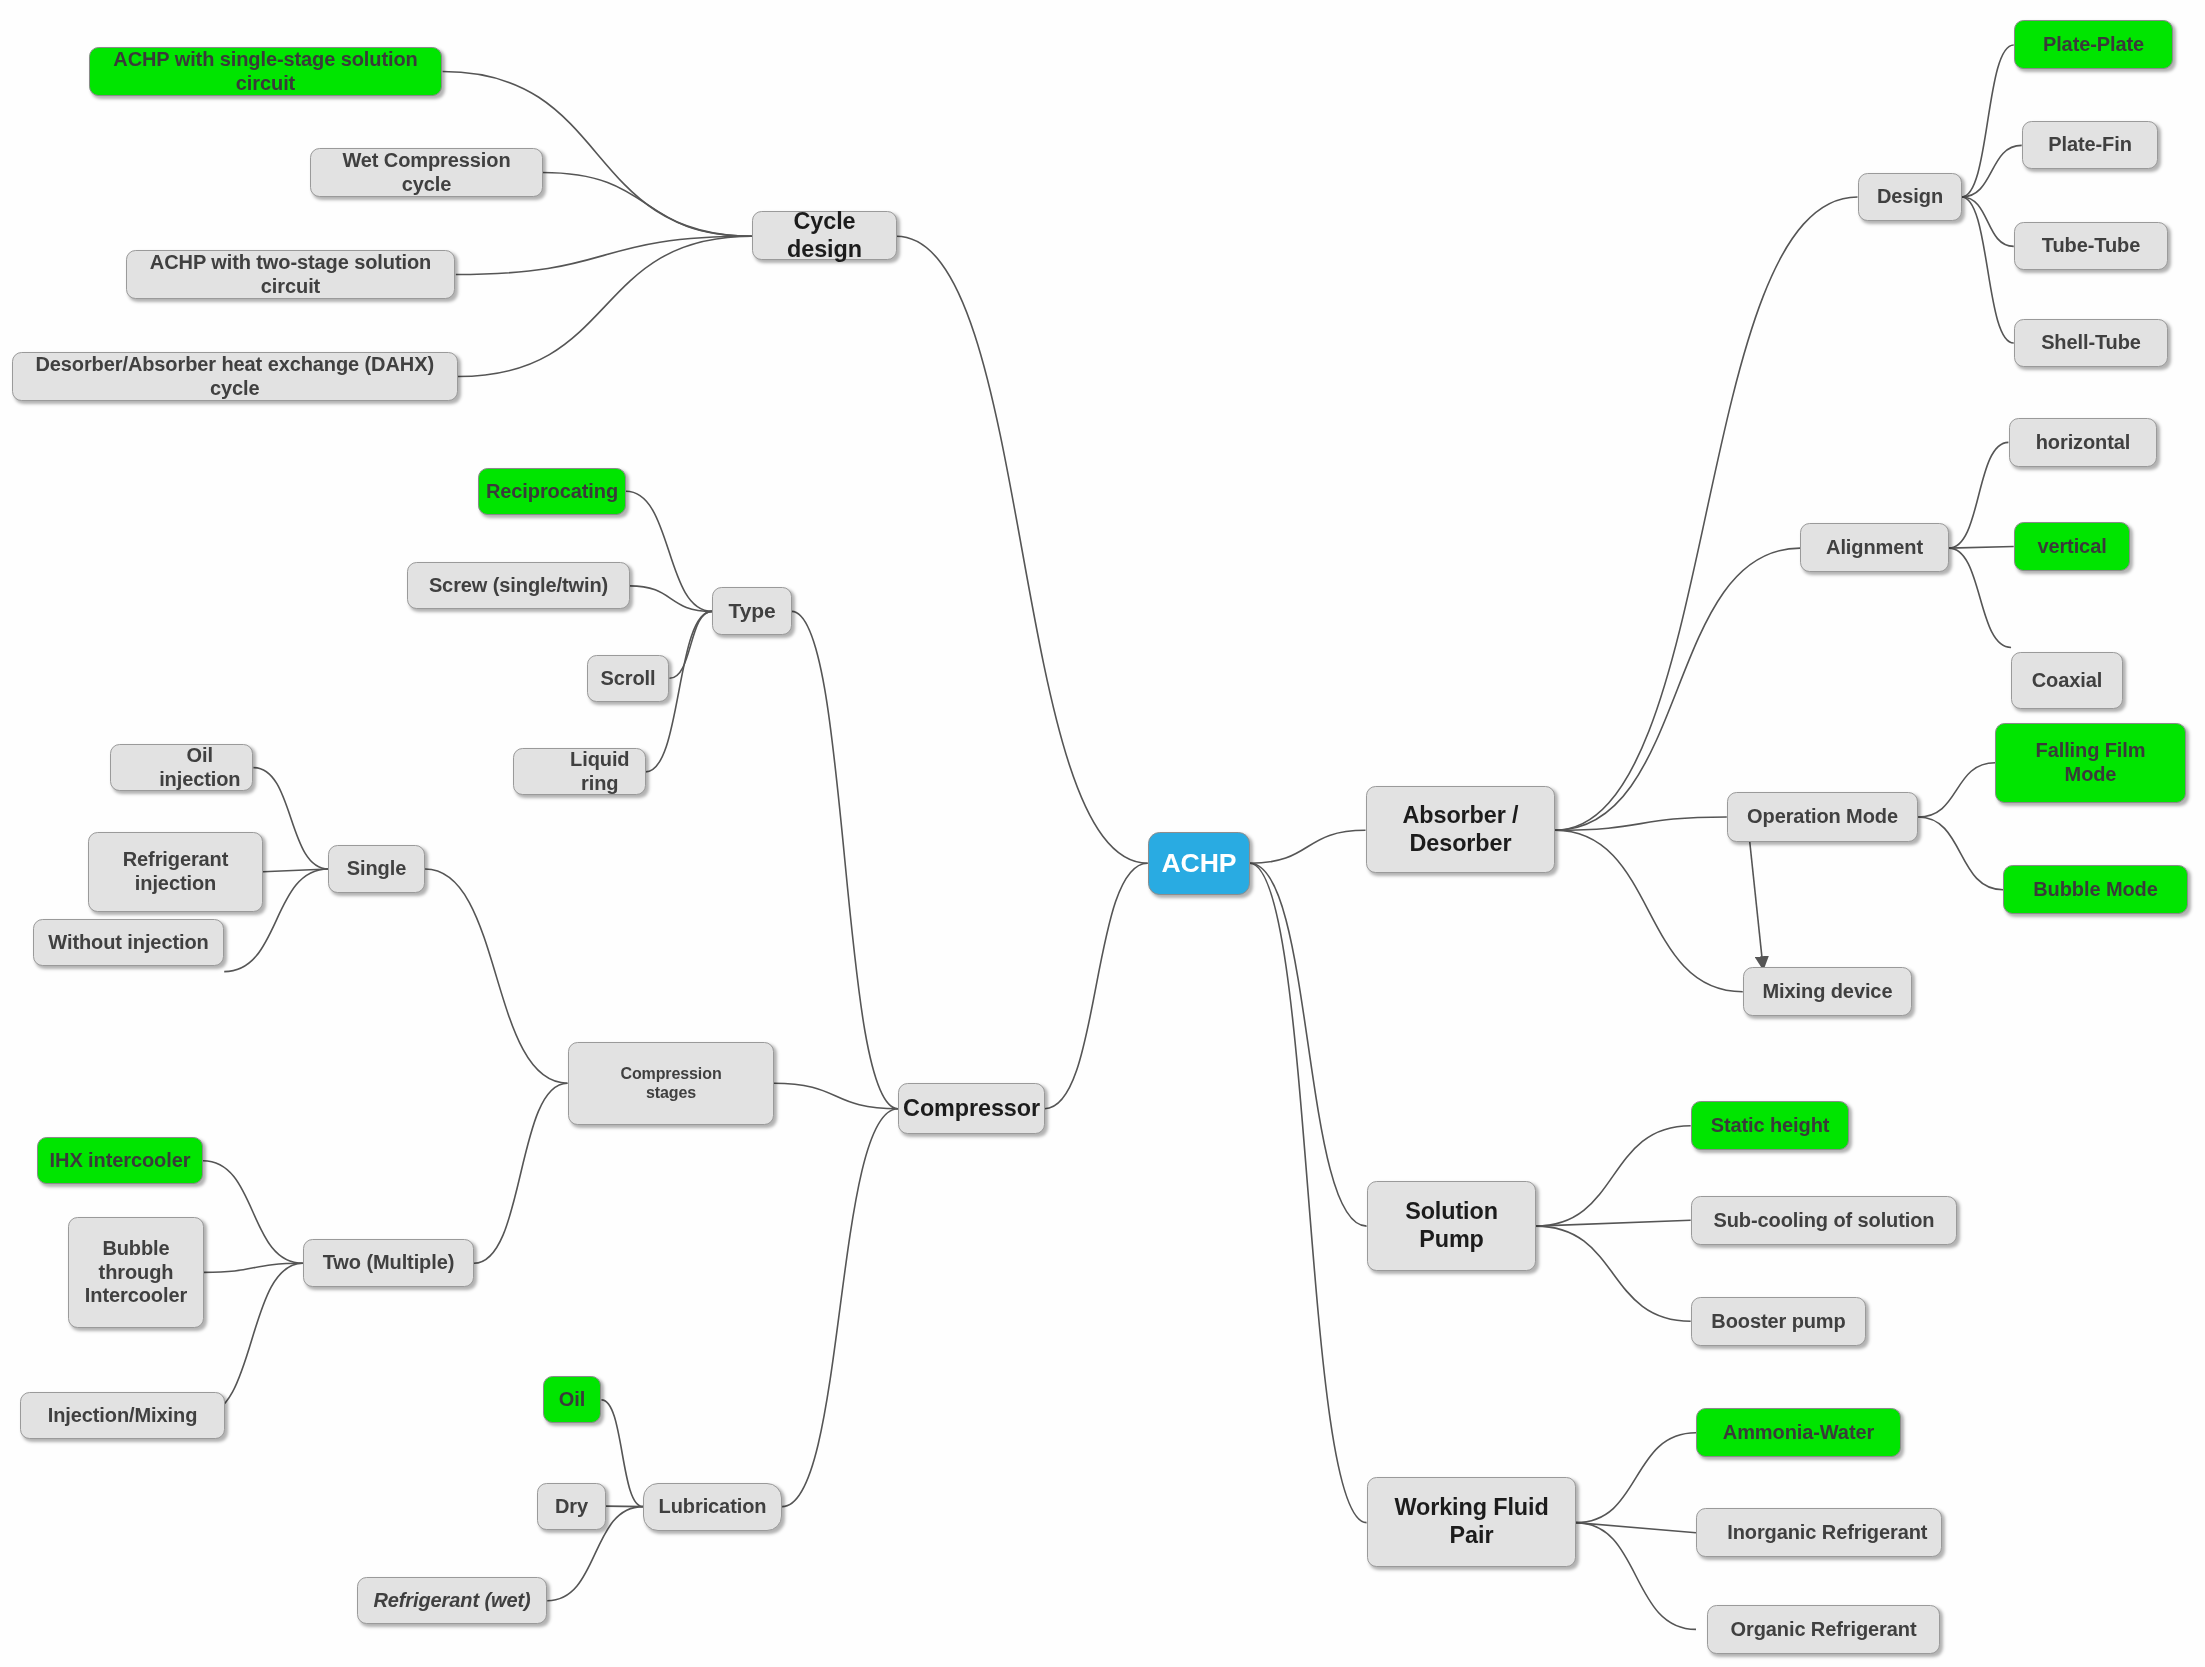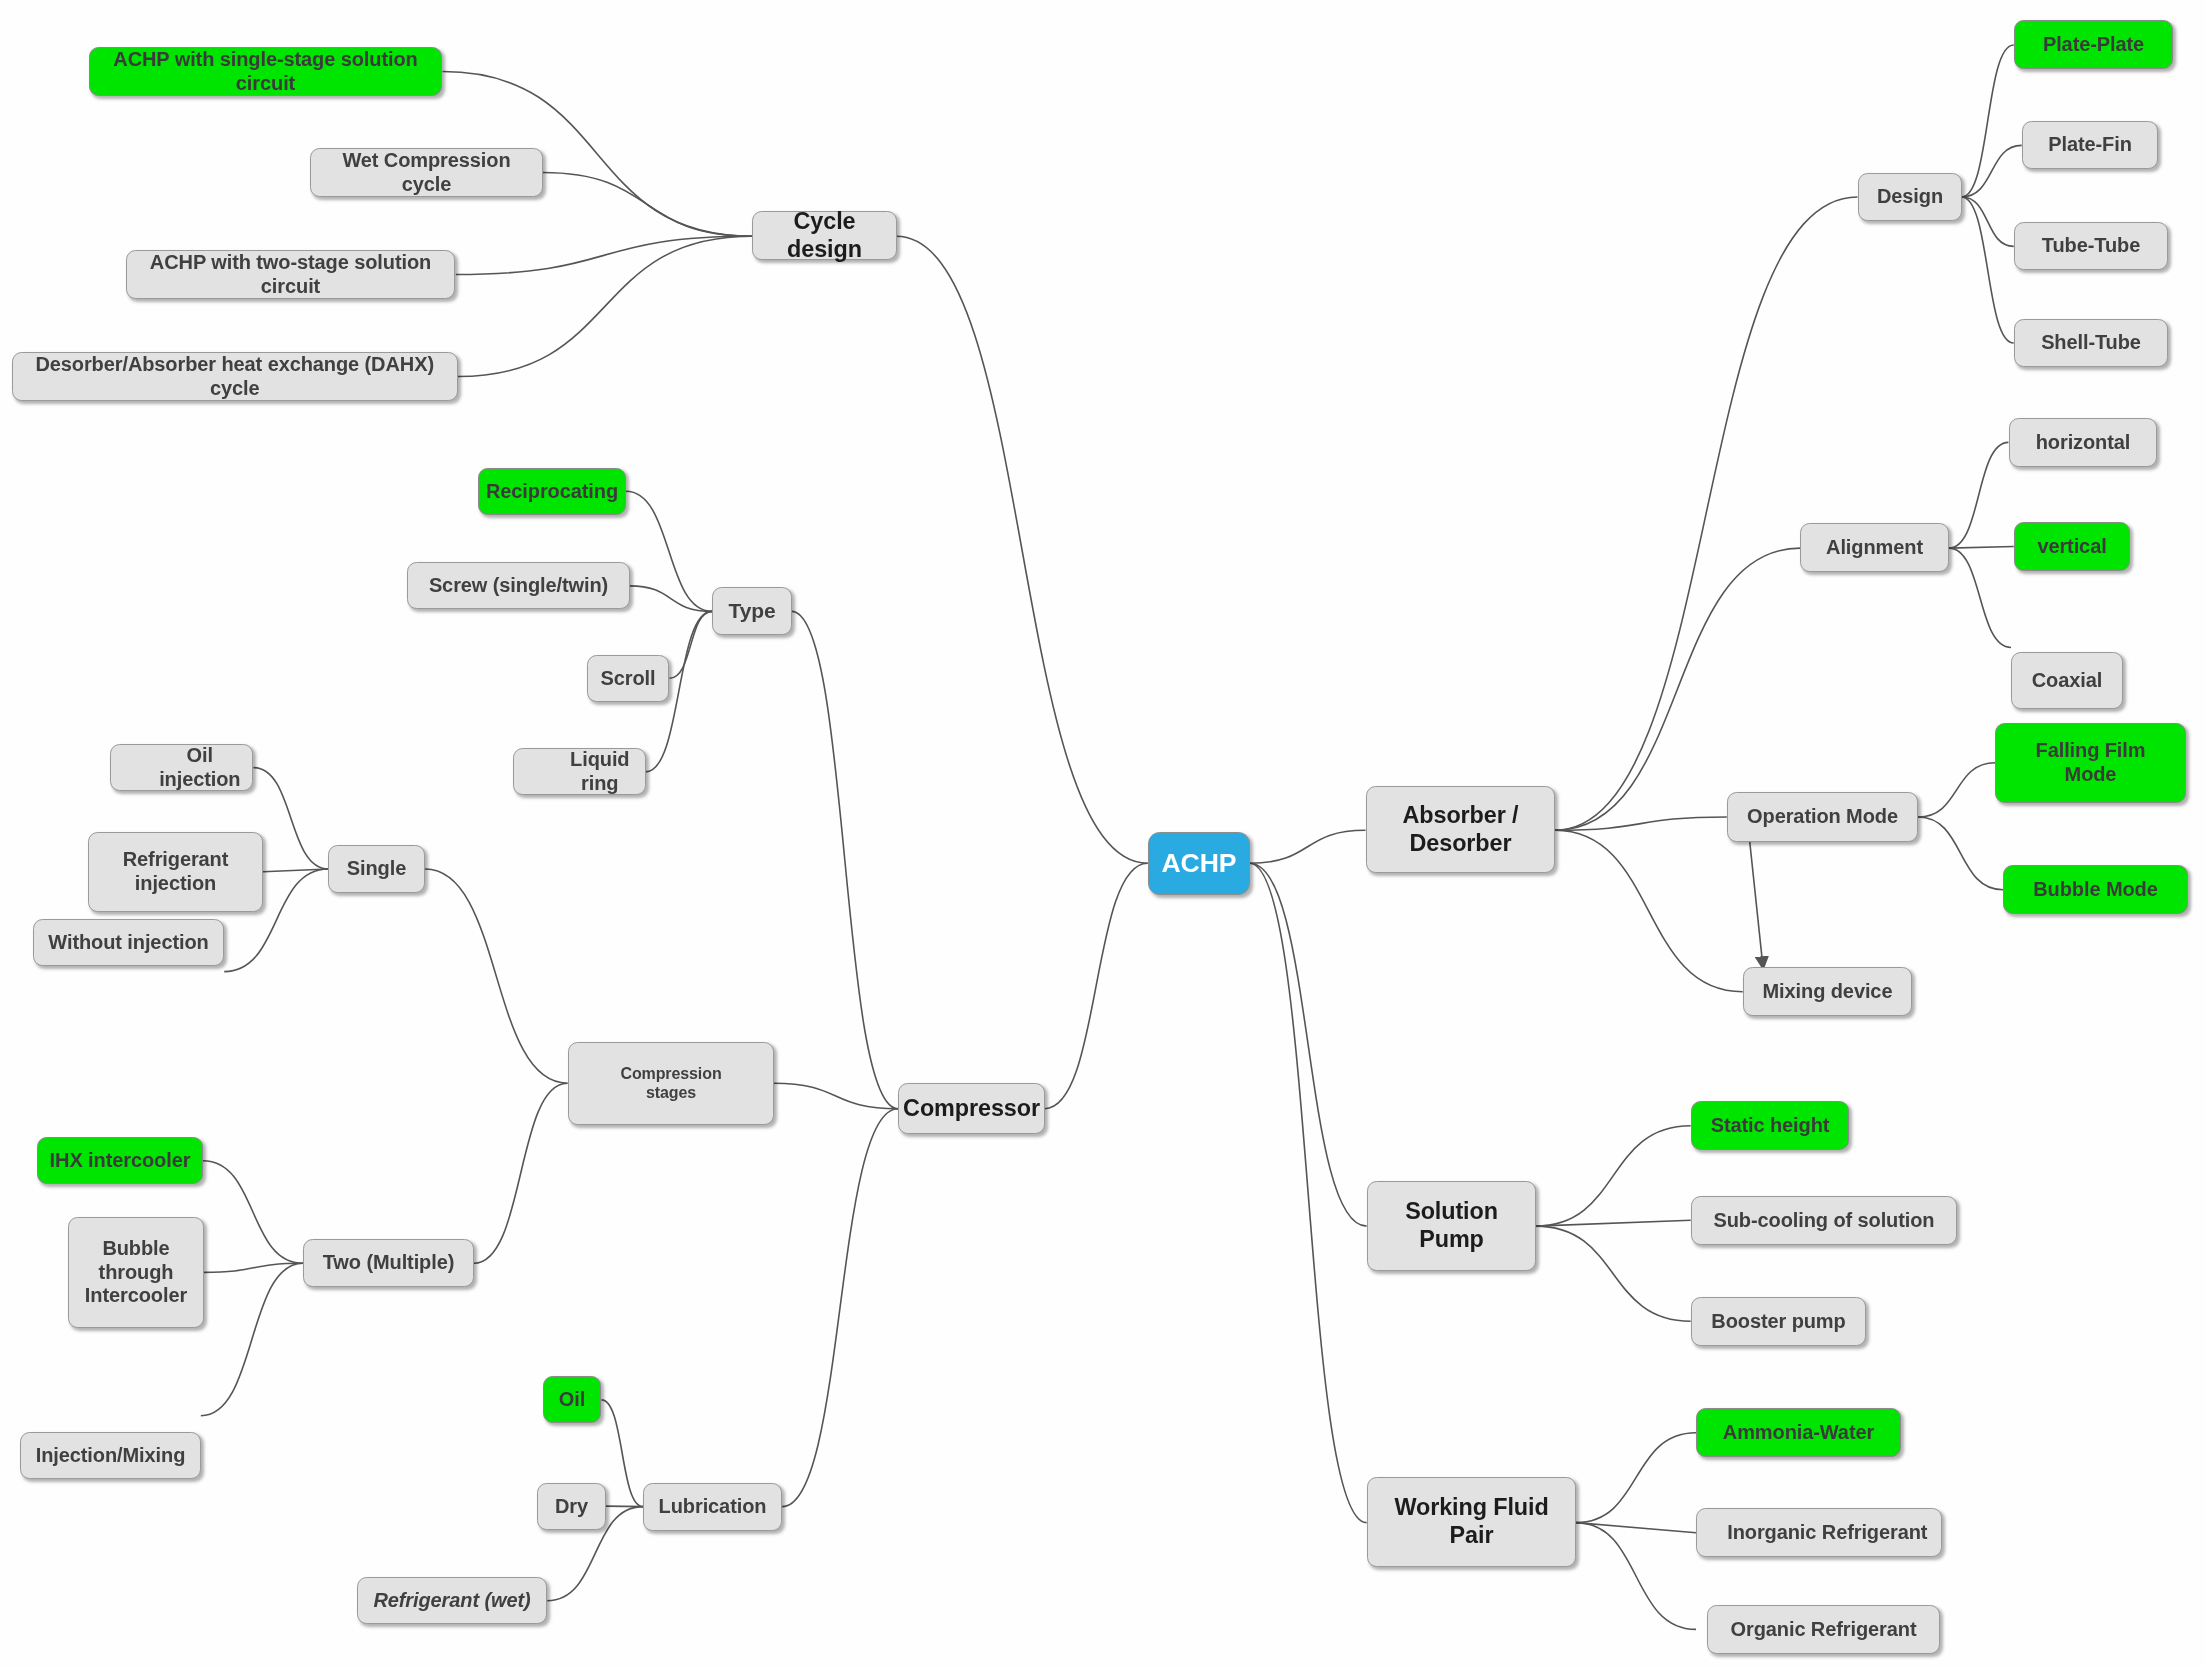--- a/index.html
+++ b/index.html
@@ -112,22 +112,22 @@
       <div class="node" id="node-single" style="left: 328px; top: 845px; width: 97px; height: 48px; font-size: 20px;">Single</div>
       <div class="node" id="node-single_1" style="left: 110px; top: 744px; width: 143px; height: 47px; font-size: 20px; padding-left: 44px;">Oil injection</div>
       <div class="node" id="node-single_2" style="left: 88px; top: 832px; width: 175px; height: 80px; font-size: 20px;">Refrigerant
 injection</div>
       <div class="node" id="node-single_3" style="left: 33px; top: 919px; width: 191px; height: 47px; font-size: 20px;">Without injection</div>
       <div class="node" id="node-two_multiple" style="left: 303px; top: 1239px; width: 171px; height: 48px; font-size: 20px;">Two (Multiple)</div>
       <div class="node green" id="node-two_1" style="left: 37px; top: 1137px; width: 166px; height: 47px; font-size: 20px;">IHX intercooler</div>
       <div class="node" id="node-two_2" style="left: 68px; top: 1217px; width: 136px; height: 111px; font-size: 20px;">Bubble
 through
 Intercooler</div>
-      <div class="node" id="node-two_3" style="left: 20px; top: 1432px; width: 181px; height: 47px; font-size: 20px;">Injection/Mixing</div>
-      <div class="node" id="node-lubrication" style="left: 643px; top: 1483px; width: 139px; height: 48px; font-size: 20px;">Lubrication</div>
+      <div class="node" id="node-two_3" style="left: 20px; top: 1392px; width: 205px; height: 47px; font-size: 20px;">Injection/Mixing</div>
+      <div class="node" id="node-lubrication" style="left: 643px; top: 1483px; width: 139px; height: 48px; font-size: 20px; border-radius: 15px;">Lubrication</div>
       <div class="node green" id="node-lub_1" style="left: 543px; top: 1376px; width: 58px; height: 47px; font-size: 20px;">Oil</div>
       <div class="node" id="node-lub_2" style="left: 537px; top: 1483px; width: 69px; height: 47px; font-size: 20px;">Dry</div>
       <div class="node" id="node-lub_3" style="left: 357px; top: 1577px; width: 190px; height: 47px; font-size: 20px; font-style: italic;">Refrigerant (wet)</div>
       <div class="node lvl1" id="node-absorber" style="left: 1366px; top: 786px; width: 189px; height: 87px; font-size: 23.4px;">Absorber /
 Desorber</div>
       <div class="node" id="node-design" style="left: 1858px; top: 173px; width: 104px; height: 48px; font-size: 20px;">Design</div>
       <div class="node green" id="node-design_1" style="left: 2014px; top: 20px; width: 159px; height: 49px; font-size: 20px;">Plate-Plate</div>
       <div class="node" id="node-design_2" style="left: 2022px; top: 121px; width: 136px; height: 48px; font-size: 20px;">Plate-Fin</div>
       <div class="node" id="node-design_3" style="left: 2014px; top: 222px; width: 154px; height: 48px; font-size: 20px;">Tube-Tube</div>
       <div class="node" id="node-design_4" style="left: 2014px; top: 319px; width: 154px; height: 48px; font-size: 20px;">Shell-Tube</div>

